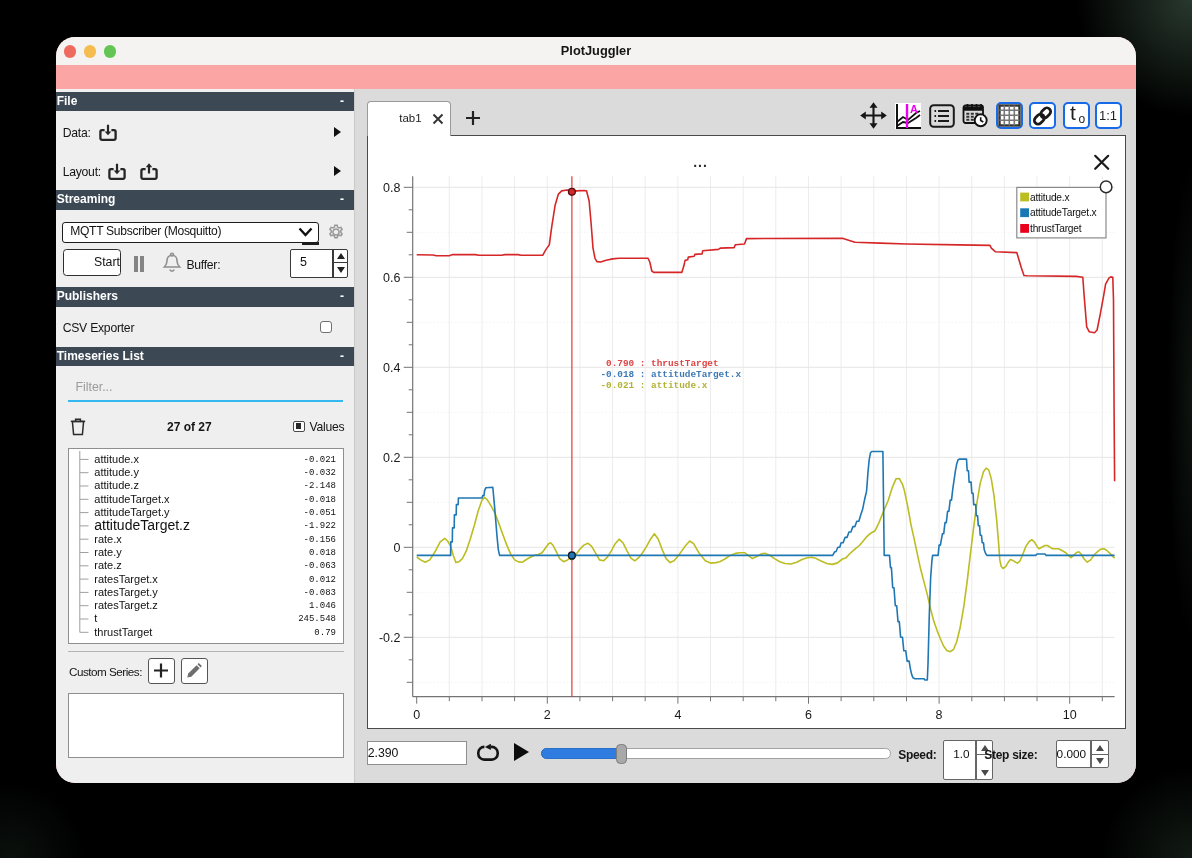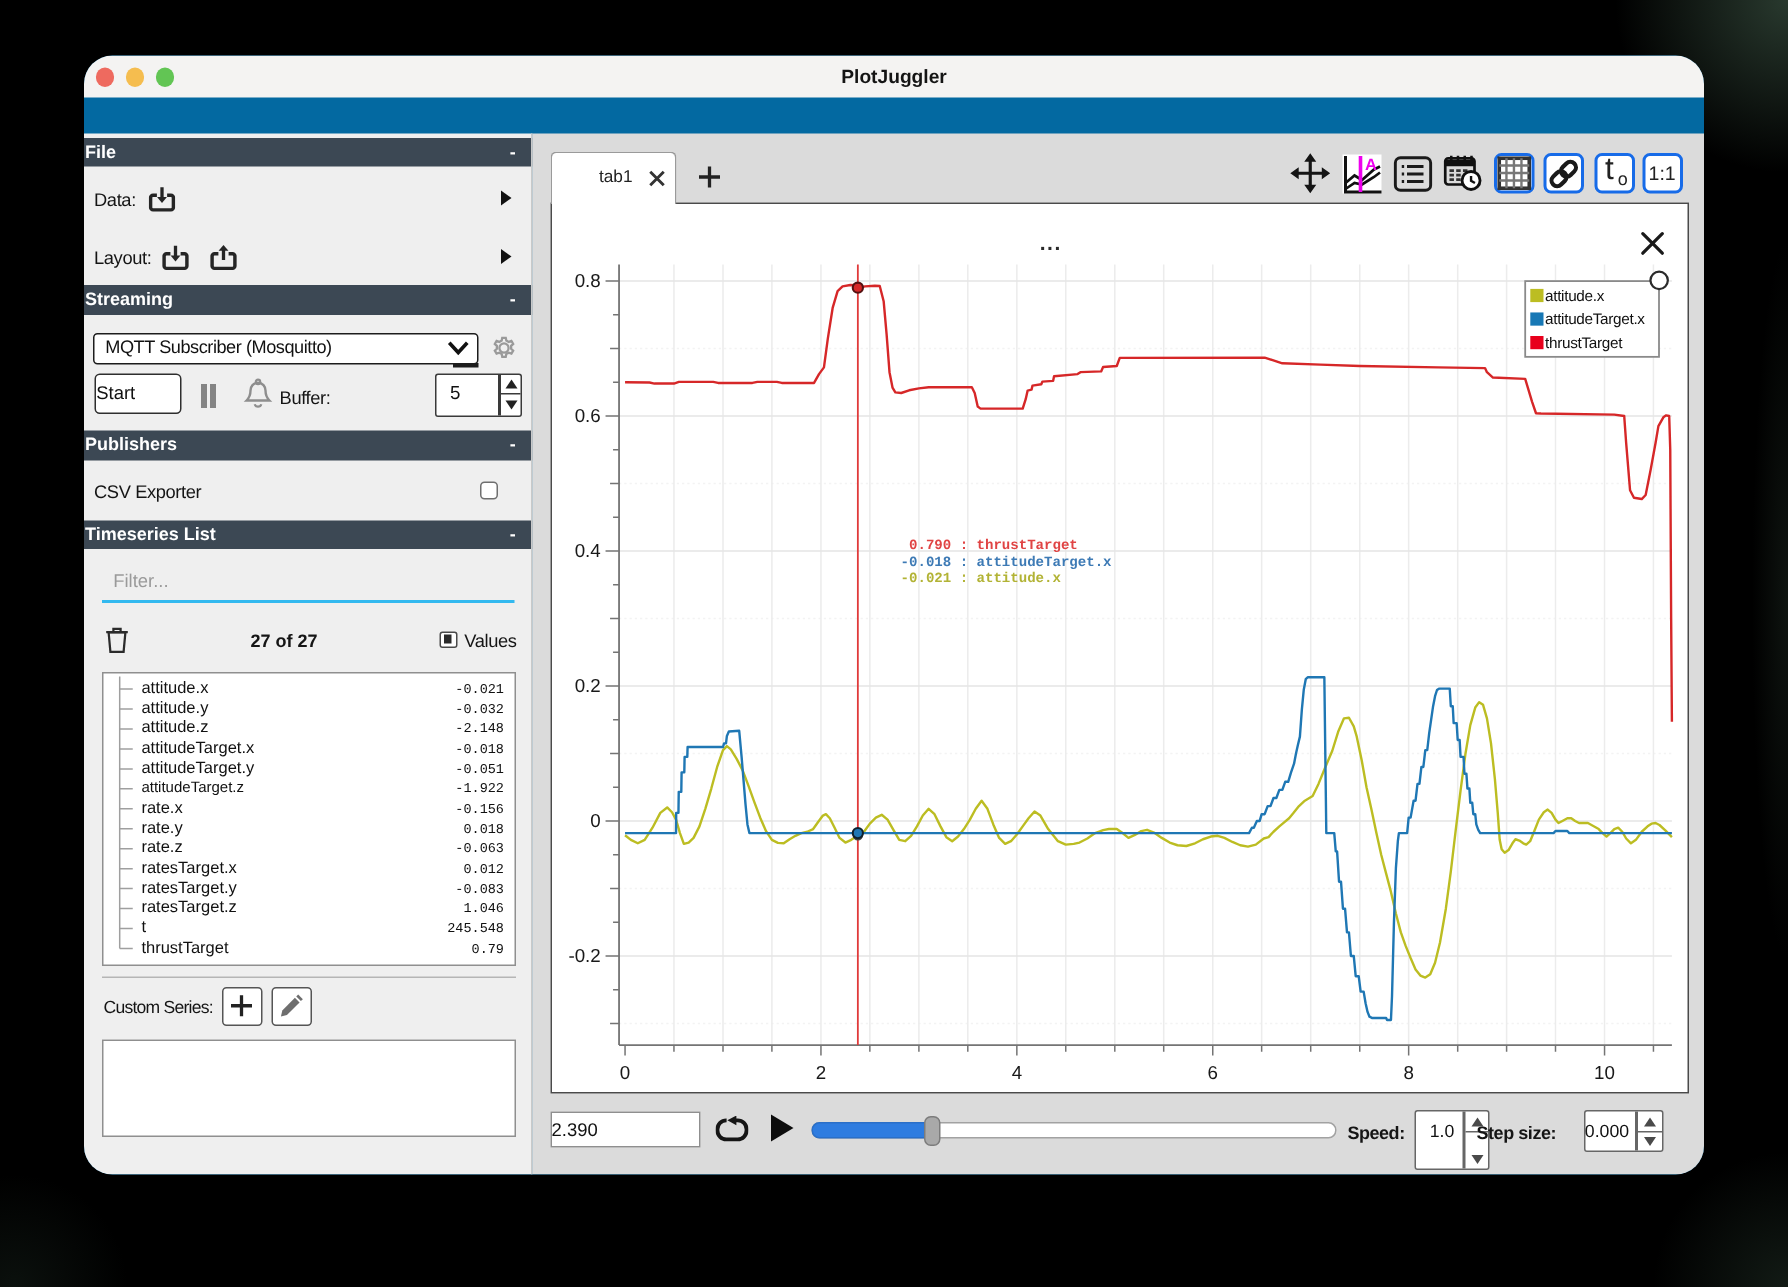--- a/index.html
+++ b/index.html
@@ -3,21 +3,21 @@
 *{margin:0;padding:0;box-sizing:border-box}
 html,body{width:1192px;height:858px;overflow:hidden;background:#000;font-family:"Liberation Sans",sans-serif}
 .abs{position:absolute}
 .hdr{position:absolute;left:0;width:299.2px;height:19.5px;background:#3c4854;color:#fff;font-size:12px;font-weight:bold;line-height:19.5px;padding-left:1px}
 .hdr .mm{position:absolute;right:11px;top:0;font-weight:bold}
 .lbl{position:absolute;font-size:12.2px;color:#151515;letter-spacing:-0.25px}
 .blbl{position:absolute;font-size:12px;font-weight:bold;color:#151515}
 .box{position:absolute;background:#fff;border:1px solid #8f8f8f}
 </style></head><body>
 <div class="abs" style="left:0;top:0;width:1192px;height:858px;background:radial-gradient(circle 160px at 1192px 0px, rgba(74,104,84,0.55), rgba(0,0,0,0) 72%),radial-gradient(ellipse 30px 300px at 1192px 400px, rgba(52,72,58,0.28), rgba(0,0,0,0) 80%),radial-gradient(circle 120px at 1192px 858px, rgba(60,88,70,0.3), rgba(0,0,0,0) 75%),radial-gradient(circle 100px at 10px 858px, rgba(50,75,60,0.22), rgba(0,0,0,0) 75%);"></div>
-<div class="abs" style="left:55.7px;top:37px;width:1080.7px;height:745.7px;border-radius:19px;background:#0369a1;overflow:hidden">
+<div class="abs" style="left:55.7px;top:37px;width:1080.7px;height:745.7px;border-radius:19px;background:#fca5a5;overflow:hidden">
 <div class="abs" style="left:0;top:0;width:100%;height:27.7px;background:#f4f3f2">
       <div class="abs" style="left:8.2px;top:8.4px;width:12.2px;height:12.2px;border-radius:50%;background:#ee6a5f"></div>
       <div class="abs" style="left:28.2px;top:8.4px;width:12.2px;height:12.2px;border-radius:50%;background:#f5bd4f"></div>
       <div class="abs" style="left:48.2px;top:8.4px;width:12.2px;height:12.2px;border-radius:50%;background:#62c554"></div>
       <div style="text-align:center;font-size:12.8px;font-weight:bold;color:#141414;line-height:28px">PlotJuggler</div>
     </div>
 <div class="abs" style="left:0;top:52.1px;width:299.3px;height:693.6px;background:#efefef">
 <div class="hdr" style="top:2.9px">File<span class="mm">-</span></div>
 <div class="lbl" style="left:7.0px;top:37.4px">Data:</div>
 <div class="abs" style="left:42.9px;top:35.1px"><svg width="18" height="18" viewBox="0 0 18 18">
@@ -40,21 +40,21 @@
 <div class="abs" style="left:278.8px;top:76.9px;width:0;height:0;border-left:7px solid #111;border-top:5.5px solid transparent;border-bottom:5.5px solid transparent"></div>
 <div class="hdr" style="top:101.4px">Streaming<span class="mm">-</span></div>
 <div class="abs" style="left:6.5px;top:133.2px;width:256.4px;height:20.4px;background:#fff;border:1.8px solid #1c1c1c;border-radius:3px;font-size:12.1px;letter-spacing:-0.3px;color:#111;line-height:17px;padding-left:7px">MQTT Subscriber (Mosquitto)<svg width="15" height="10" viewBox="0 0 15 10" style="position:absolute;right:5px;top:4px">
           <path d="M1.5 1.5 7.5 8 13.5 1.5" fill="none" stroke="#111" stroke-width="2.4"></path>
         </svg></div>
 <div class="abs" style="left:246.3px;top:153.4px;width:17px;height:2.2px;background:#1c1c1c"></div>
 <div class="abs" style="left:271.8px;top:134.4px"><svg width="18" height="18" viewBox="0 0 20 20">
           <path fill="none" stroke="#9a9a9a" stroke-width="1.7" d="M10 6.6a3.4 3.4 0 1 0 0 6.8 3.4 3.4 0 0 0 0-6.8Z"></path>
           <path fill="none" stroke="#9a9a9a" stroke-width="1.7" d="M8.7 2.5h2.6l.4 2 1.8 1 2-.7 1.3 2.2-1.5 1.4v2.2l1.5 1.4-1.3 2.2-2-.7-1.8 1-.4 2H8.7l-.4-2-1.8-1-2 .7-1.3-2.2 1.5-1.4V8.4L3.2 7l1.3-2.2 2 .7 1.8-1z"></path>
         </svg></div>
-<div class="abs" style="left:7.5px;top:160.1px;width:57.8px;height:27.2px;background:#fff;border:1.4px solid #2e2e2e;border-radius:3.5px;font-size:12.3px;color:#111;text-align:left;line-height:25px">Start</div>
+<div class="abs" style="left:7.5px;top:160.1px;width:57.8px;height:27.2px;background:#fff;border:1.4px solid #2e2e2e;border-radius:3.5px;font-size:12.3px;color:#111;text-align:right;line-height:25px">Start</div>
 <div class="abs" style="left:78.0px;top:167.0px;width:4.2px;height:16.1px;background:#848484"></div>
 <div class="abs" style="left:84.4px;top:167.0px;width:4.2px;height:16.1px;background:#848484"></div>
 <div class="abs" style="left:106.6px;top:163.4px"><svg width="20" height="23" viewBox="0 0 20 23">
           <path fill="none" stroke="#8e8e8e" stroke-width="1.6" d="M10 3.2c-3.1 0-5 2.4-5 5.2 0 3.6-1.4 5.4-2.6 6.6h15.2c-1.2-1.2-2.6-3-2.6-6.6 0-2.8-1.9-5.2-5-5.2Z"></path>
           <circle cx="10" cy="2.6" r="1.5" fill="none" stroke="#8e8e8e" stroke-width="1.4"></circle>
           <path fill="none" stroke="#8e8e8e" stroke-width="1.5" d="M7.8 17.5a2.3 2.3 0 0 0 4.4 0"></path>
         </svg></div>
 <div class="lbl" style="left:130.7px;top:168.9px">Buffer:</div>
 <div class="abs" style="left:234.4px;top:159.5px;width:58.4px;height:29px;background:#fff;border:1.5px solid #3a3a3a;border-radius:2px">
         <div class="abs" style="left:9px;top:5px;font-size:12.5px;color:#111">5</div>
@@ -100,21 +100,21 @@
 <div class="abs" style="left:25.5px;top:3.9px;font-size:11px;color:#111;line-height:13px">attitude.x</div>
 <div class="abs" style="right:7px;top:4.9px;font-size:9px;font-family:'Liberation Mono',monospace;color:#111;line-height:12px">-0.021</div>
 <div class="abs" style="left:25.5px;top:17.2px;font-size:11px;color:#111;line-height:13px">attitude.y</div>
 <div class="abs" style="right:7px;top:18.2px;font-size:9px;font-family:'Liberation Mono',monospace;color:#111;line-height:12px">-0.032</div>
 <div class="abs" style="left:25.5px;top:30.5px;font-size:11px;color:#111;line-height:13px">attitude.z</div>
 <div class="abs" style="right:7px;top:31.5px;font-size:9px;font-family:'Liberation Mono',monospace;color:#111;line-height:12px">-2.148</div>
 <div class="abs" style="left:25.5px;top:43.8px;font-size:11px;color:#111;line-height:13px">attitudeTarget.x</div>
 <div class="abs" style="right:7px;top:44.8px;font-size:9px;font-family:'Liberation Mono',monospace;color:#111;line-height:12px">-0.018</div>
 <div class="abs" style="left:25.5px;top:57.1px;font-size:11px;color:#111;line-height:13px">attitudeTarget.y</div>
 <div class="abs" style="right:7px;top:58.1px;font-size:9px;font-family:'Liberation Mono',monospace;color:#111;line-height:12px">-0.051</div>
-<div class="abs" style="left:25.5px;top:70.4px;font-size:10px;color:#111;line-height:13px">attitudeTarget.z</div>
+<div class="abs" style="left:25.5px;top:70.4px;font-size:14px;color:#111;line-height:13px">attitudeTarget.z</div>
 <div class="abs" style="right:7px;top:71.4px;font-size:9px;font-family:'Liberation Mono',monospace;color:#111;line-height:12px">-1.922</div>
 <div class="abs" style="left:25.5px;top:83.7px;font-size:11px;color:#111;line-height:13px">rate.x</div>
 <div class="abs" style="right:7px;top:84.7px;font-size:9px;font-family:'Liberation Mono',monospace;color:#111;line-height:12px">-0.156</div>
 <div class="abs" style="left:25.5px;top:97.0px;font-size:11px;color:#111;line-height:13px">rate.y</div>
 <div class="abs" style="right:7px;top:98.0px;font-size:9px;font-family:'Liberation Mono',monospace;color:#111;line-height:12px">0.018</div>
 <div class="abs" style="left:25.5px;top:110.3px;font-size:11px;color:#111;line-height:13px">rate.z</div>
 <div class="abs" style="right:7px;top:111.3px;font-size:9px;font-family:'Liberation Mono',monospace;color:#111;line-height:12px">-0.063</div>
 <div class="abs" style="left:25.5px;top:123.6px;font-size:11px;color:#111;line-height:13px">ratesTarget.x</div>
 <div class="abs" style="right:7px;top:124.6px;font-size:9px;font-family:'Liberation Mono',monospace;color:#111;line-height:12px">0.012</div>
 <div class="abs" style="left:25.5px;top:136.9px;font-size:11px;color:#111;line-height:13px">ratesTarget.y</div>

